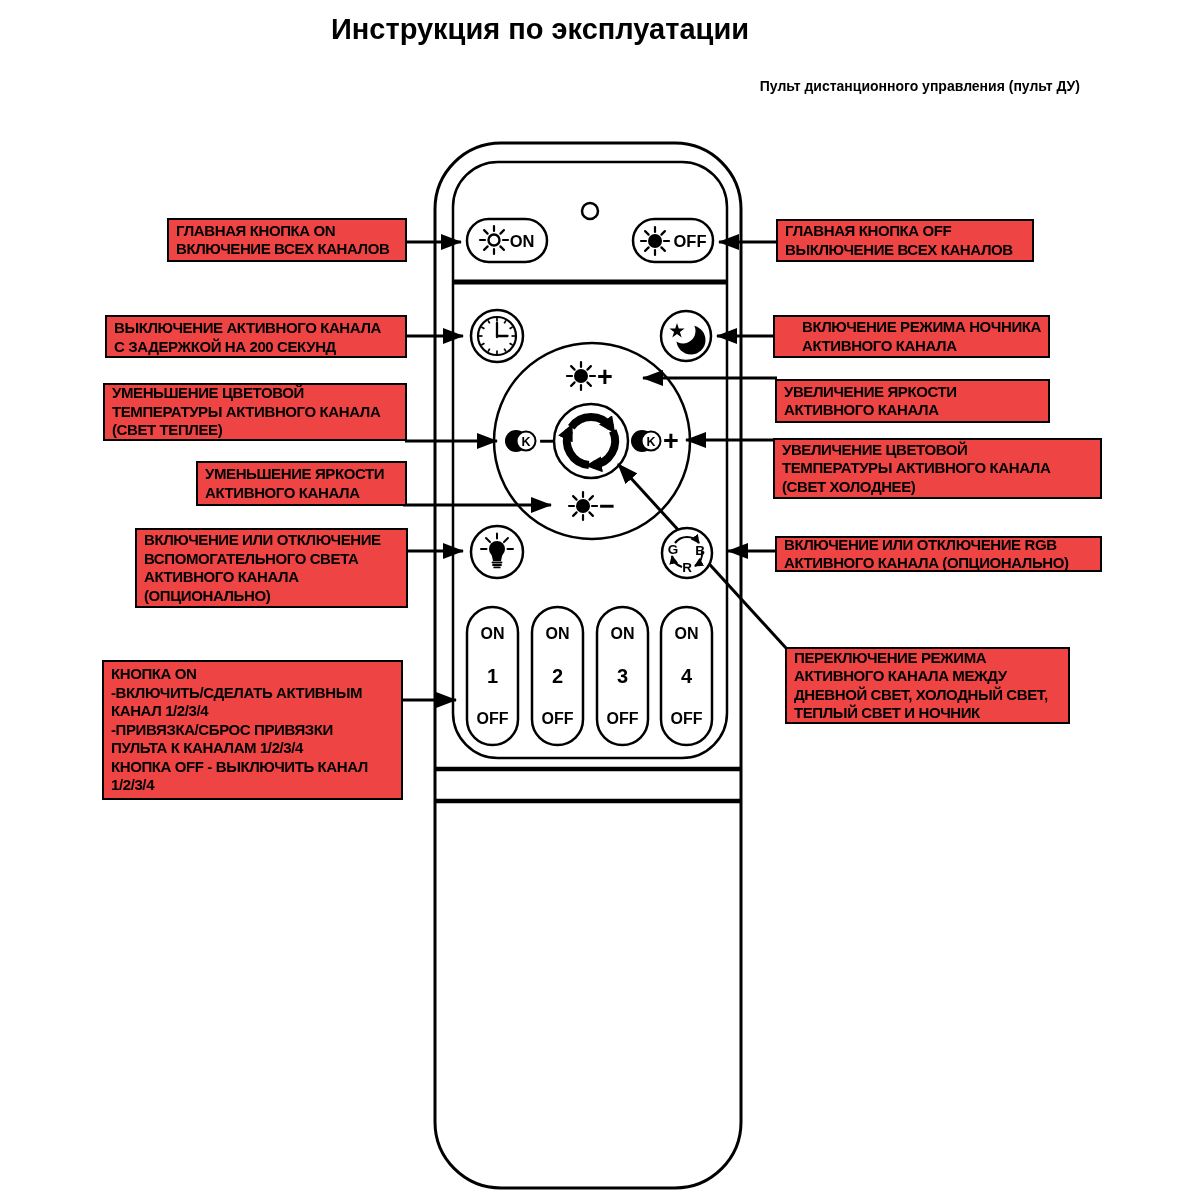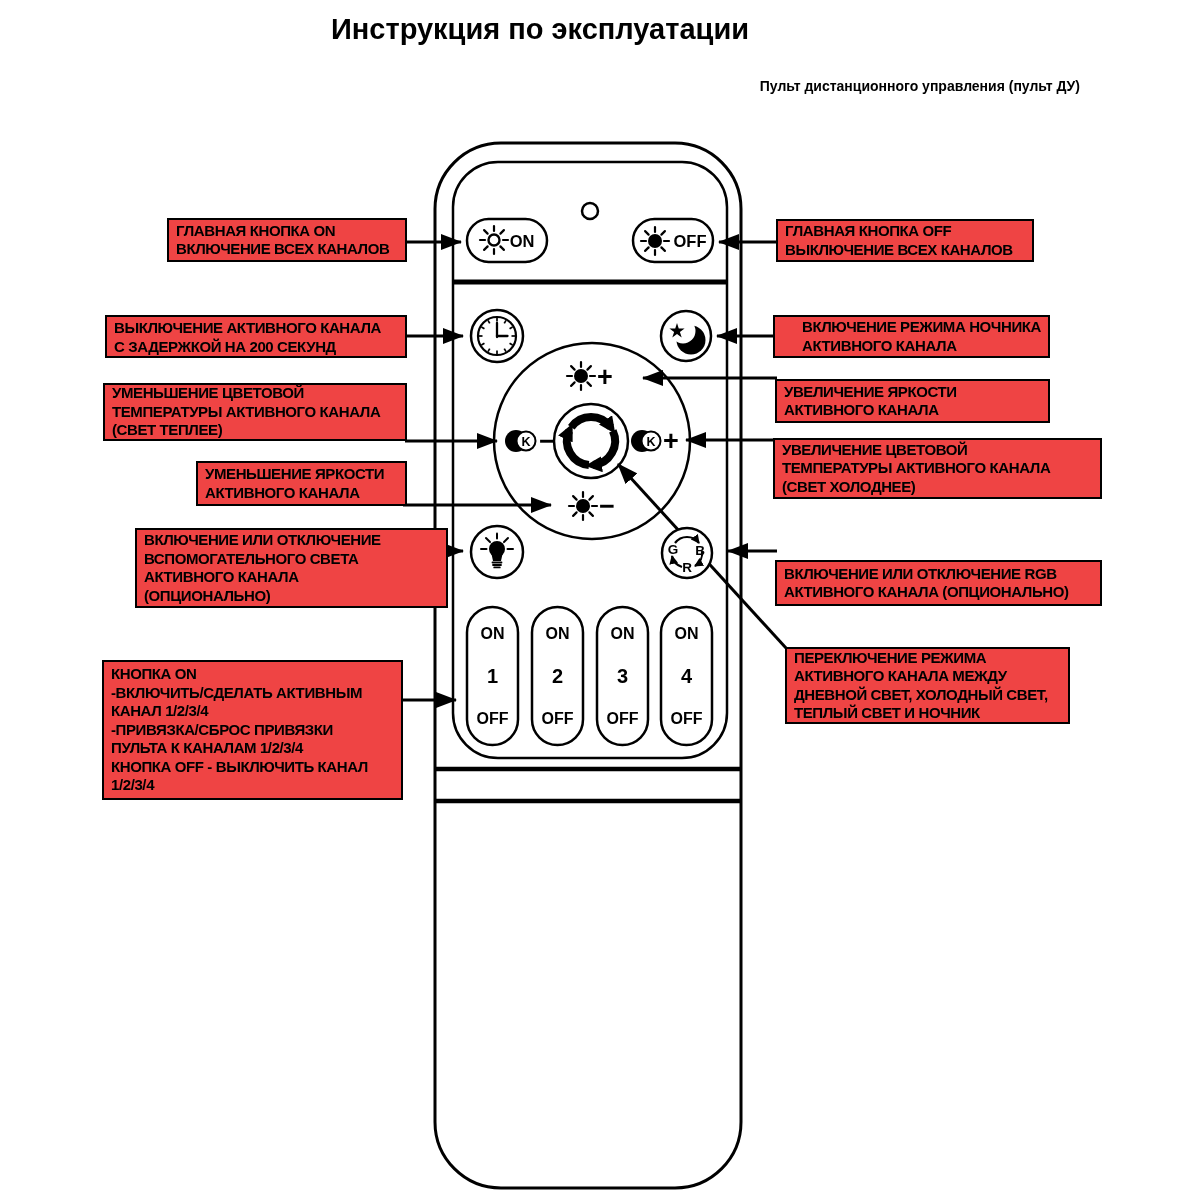--- a/index.html
+++ b/index.html
@@ -206,41 +206,41 @@
 
   <div class="callout" style="left:167px;top:218px;width:240px;height:44px;"><span>ГЛАВНАЯ КНОПКА ON
 ВКЛЮЧЕНИЕ ВСЕХ КАНАЛОВ</span></div>
   <div class="callout" style="left:105px;top:315px;width:302px;height:43px;justify-content:flex-end;"><span>ВЫКЛЮЧЕНИЕ АКТИВНОГО КАНАЛА
 С ЗАДЕРЖКОЙ НА 200 СЕКУНД</span></div>
   <div class="callout" style="left:103px;top:383px;width:304px;height:58px;"><span>УМЕНЬШЕНИЕ ЦВЕТОВОЙ
 ТЕМПЕРАТУРЫ АКТИВНОГО КАНАЛА
 (СВЕТ ТЕПЛЕЕ)</span></div>
   <div class="callout" style="left:196px;top:461px;width:211px;height:45px;"><span>УМЕНЬШЕНИЕ ЯРКОСТИ
 АКТИВНОГО КАНАЛА</span></div>
-  <div class="callout" style="left:135px;top:528px;width:313px;height:80px;"><span>ВКЛЮЧЕНИЕ ИЛИ ОТКЛЮЧЕНИЕ
+  <div class="callout" style="left:135px;top:528px;width:273px;height:80px;"><span>ВКЛЮЧЕНИЕ ИЛИ ОТКЛЮЧЕНИЕ
 ВСПОМОГАТЕЛЬНОГО СВЕТА
 АКТИВНОГО КАНАЛА
 (ОПЦИОНАЛЬНО)</span></div>
   <div class="callout" style="left:102px;top:660px;width:301px;height:140px;"><span>КНОПКА ON
 -ВКЛЮЧИТЬ/СДЕЛАТЬ АКТИВНЫМ
 КАНАЛ 1/2/3/4
 -ПРИВЯЗКА/СБРОС ПРИВЯЗКИ
 ПУЛЬТА К КАНАЛАМ 1/2/3/4
 КНОПКА OFF - ВЫКЛЮЧИТЬ КАНАЛ
 1/2/3/4</span></div>
 
   <div class="callout" style="left:776px;top:219px;width:258px;height:43px;"><span>ГЛАВНАЯ КНОПКА OFF
 ВЫКЛЮЧЕНИЕ ВСЕХ КАНАЛОВ</span></div>
   <div class="callout" style="left:773px;top:315px;width:277px;height:43px;align-items:flex-end;"><span>ВКЛЮЧЕНИЕ РЕЖИМА НОЧНИКА
 АКТИВНОГО КАНАЛА</span></div>
   <div class="callout" style="left:775px;top:379px;width:275px;height:44px;"><span>УВЕЛИЧЕНИЕ ЯРКОСТИ
 АКТИВНОГО КАНАЛА</span></div>
   <div class="callout" style="left:773px;top:438px;width:329px;height:61px;"><span>УВЕЛИЧЕНИЕ ЦВЕТОВОЙ
 ТЕМПЕРАТУРЫ АКТИВНОГО КАНАЛА
 (СВЕТ ХОЛОДНЕЕ)</span></div>
-  <div class="callout" style="left:775px;top:560px;width:327px;height:46px;"><span>ВКЛЮЧЕНИЕ ИЛИ ОТКЛЮЧЕНИЕ RGB
+  <div class="callout" style="left:775px;top:536px;width:327px;height:36px;"><span>ВКЛЮЧЕНИЕ ИЛИ ОТКЛЮЧЕНИЕ RGB
 АКТИВНОГО КАНАЛА (ОПЦИОНАЛЬНО)</span></div>
   <div class="callout" style="left:785px;top:647px;width:285px;height:77px;"><span>ПЕРЕКЛЮЧЕНИЕ РЕЖИМА
 АКТИВНОГО КАНАЛА МЕЖДУ
 ДНЕВНОЙ СВЕТ, ХОЛОДНЫЙ СВЕТ,
 ТЕПЛЫЙ СВЕТ И НОЧНИК</span></div>
 
 </div>
 
 </body></html>

